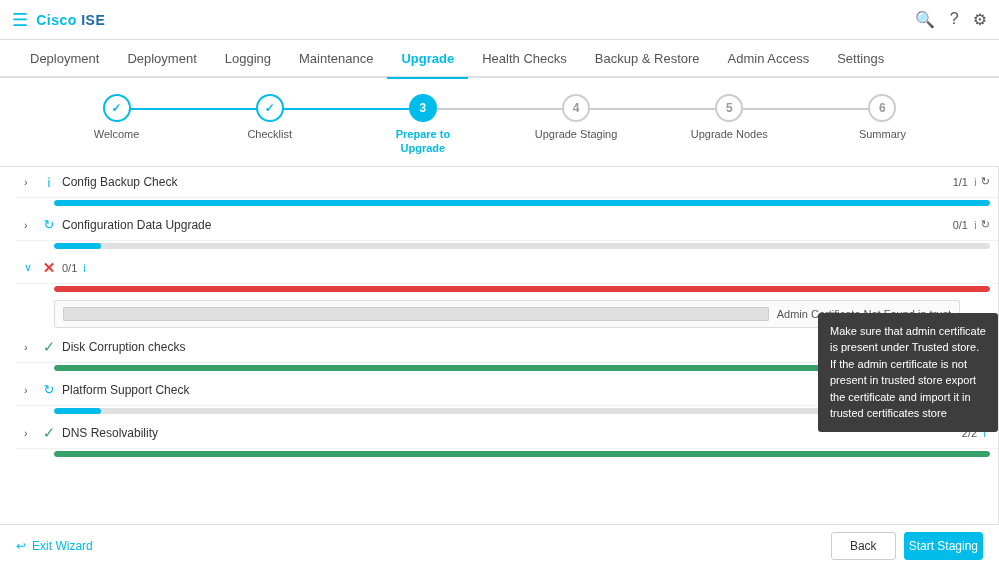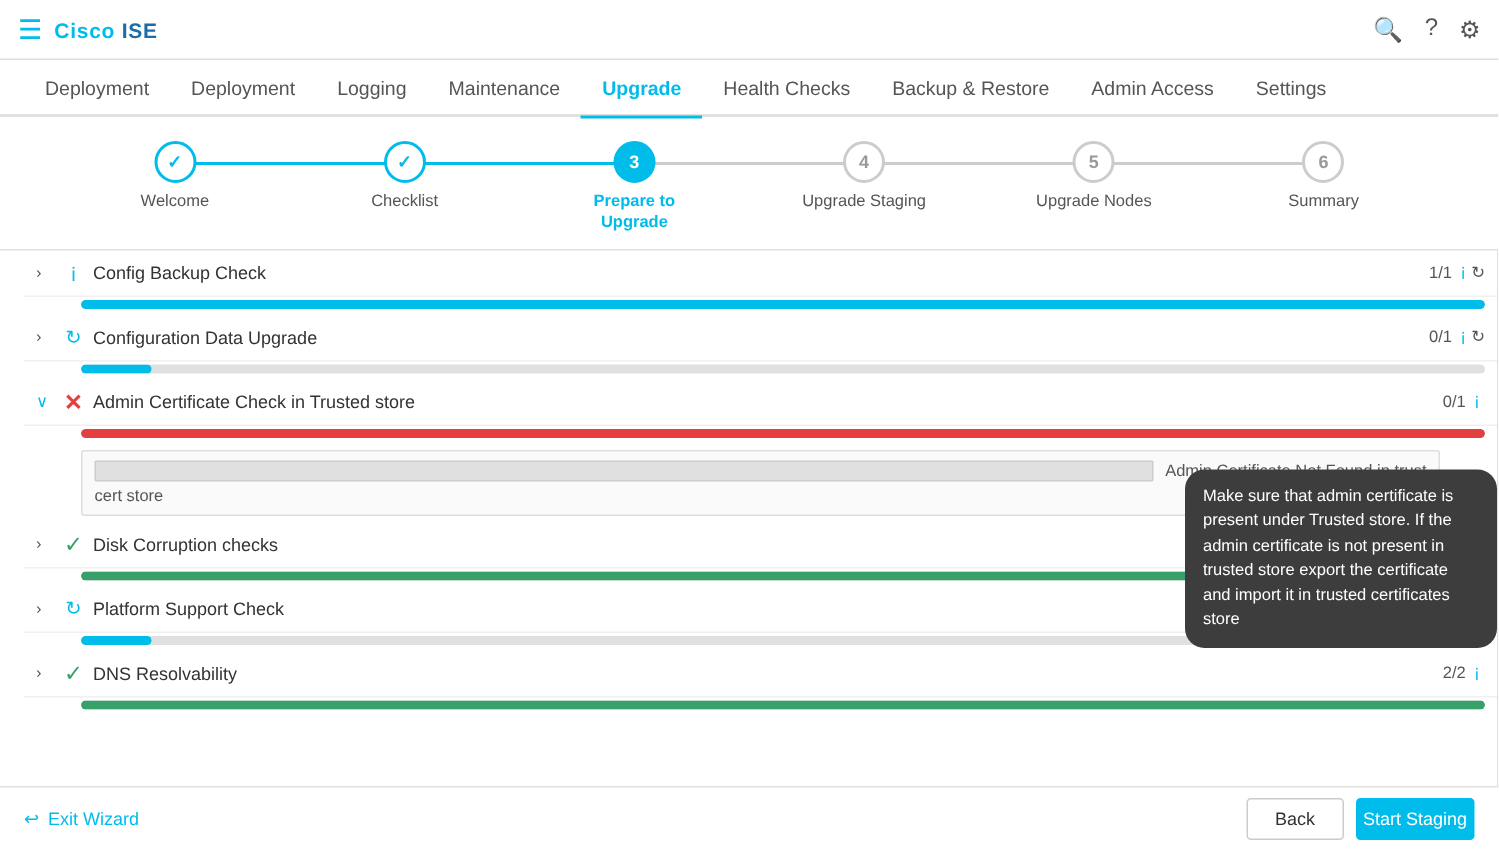--- a/index.html
+++ b/index.html
@@ -94,23 +94,23 @@
       padding: 6px 8px; background: #fafafa;
     }
     .sub-row-content { display: flex; align-items: center; gap: 8px; }
     .sub-row-bar { flex: 1; height: 14px; border: 1px solid #ccc; border-radius: 1px; background: #e0e0e0; }
     .sub-row-label { font-size: 11px; color: #555; }
     .sub-row-cert { font-size: 11px; color: #555; margin-top: 4px; }
     
     
     .tooltip-box {
       position: absolute; right: 0; top: 60px;
-      width: 208px; background: #3d3d3d; color: #fff;
+      width: 180px; background: #3d3d3d; color: #fff;
       font-size: 11px; line-height: 1.5; padding: 10px 12px;
-      border-radius: 13px; z-index: 10;
+      border-radius: 3px; z-index: 10;
     }
     
     
     .bottom-bar {
       display: flex; align-items: center; justify-content: space-between;
       height: 44px; padding: 0 16px; border-top: 1px solid #e0e0e0; background: #fff;
     }
     .exit-wizard { display: flex; align-items: center; gap: 6px; color: #00bceb; cursor: pointer; font-size: 12px; }
     .bottom-btns { display: flex; gap: 8px; margin-left: 21px; }
     .btn-back {
@@ -211,36 +211,34 @@
           <div class="progress-bar">
               <div class="progress-fill fill-blue" style="width:5%"></div>
             </div>
         </div>
       </div>
 
       <div style="position:relative;">
         <div class="check-row">
           <span class="check-expand" style="color:#00bceb;">∨</span>
           <span class="check-icon icon-error" style="color:#e53e3e;font-size:15px;font-weight:bold;">✕</span>
-          <span class="check-label">Admin Certificate Check in Trusted store</span>
           <span class="check-count">0/1</span>
           <span class="check-info" style="color:#00bceb;">ℹ</span>
         </div>
         <div class="progress-bar-wrap">
           <div class="progress-bar">
               <div class="progress-fill fill-red" style="width:100%"></div>
             </div>
         </div>
 
         <div class="sub-row">
           <div class="sub-row-content">
             <div class="sub-row-bar"></div>
             <span class="sub-row-label">Admin Certificate Not Found in trust</span>
           </div>
-          <div class="sub-row-cert">cert store</div>
         </div>
 
         <div class="tooltip-box">
           <span>Make sure that admin certificate is present under Trusted store. If the admin certificate is not present in trusted store export the certificate and import it in trusted certificates store</span>
         </div>
       </div>
 
       <div>
         <div class="check-row">
           <span class="check-expand">›</span>

